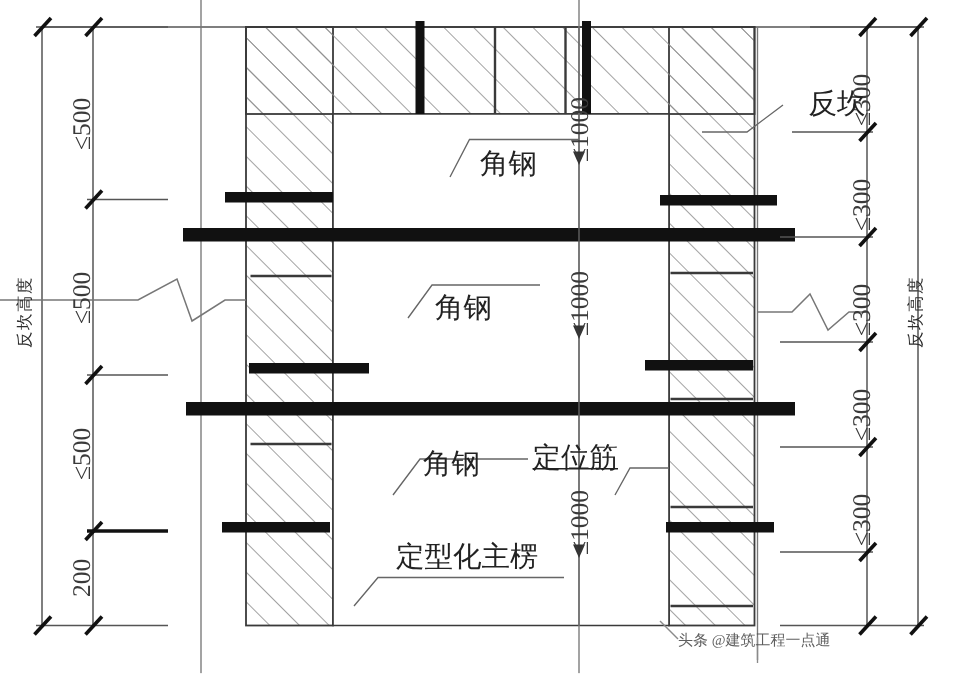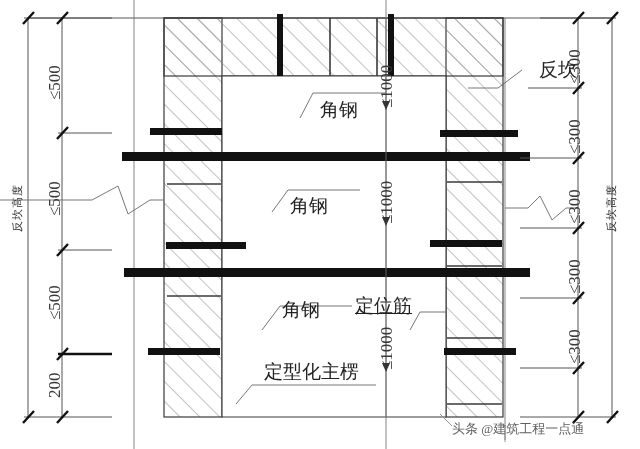--- a/index.html
+++ b/index.html
@@ -46,21 +46,21 @@
   }
   .cn-v {
     font-size: 11px;
     color: #2d2d2d;
     transform-origin: 0 0;
     transform: rotate(-90deg);
     letter-spacing: 1px;
   }
   .watermark {
     position: absolute;
-    font-size: 13px;
+    font-size: 10px;
     color: #4a4a4a;
     font-family: "Liberation Serif", serif;
     white-space: nowrap;
     opacity: 0.88;
   }
 </style>
 </head>
 <body>
 
 <div id="stage">

